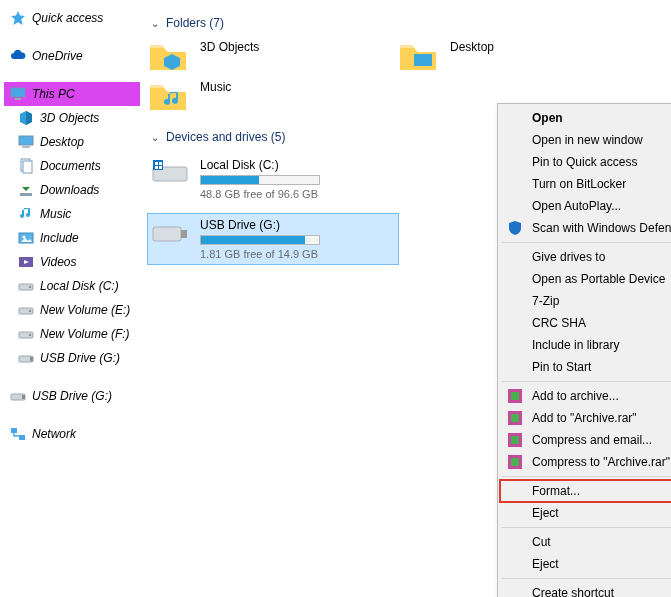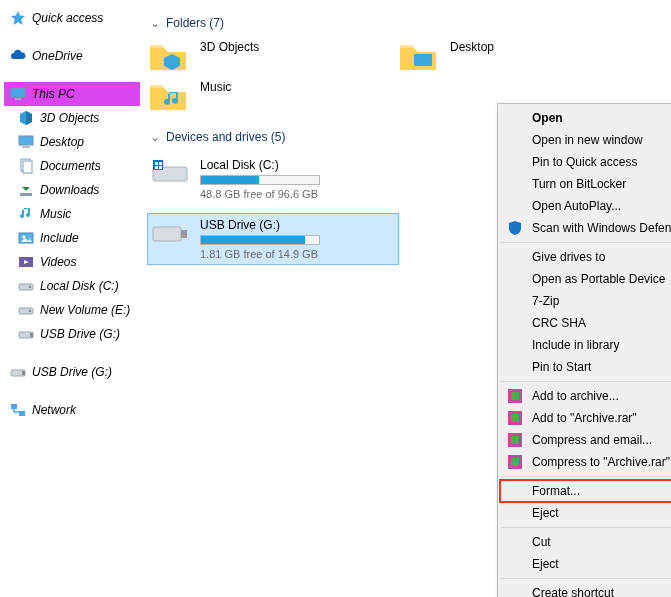--- a/index.html
+++ b/index.html
@@ -151,20 +151,29 @@
   <div class="nav-item">
     <span class="ic">
       <svg width="16" height="16" viewBox="0 0 16 16">
           <rect x="1" y="6" width="14" height="6" rx="1" fill="#cfd6db" stroke="#9aa9b4"></rect>
           <circle cx="12" cy="9" r="1" fill="#6f6f6f"></circle>
         </svg>
     </span>
     <span>New Volume (E:)</span>
   </div>
 
+  <div class="nav-item">
+    <span class="ic">
+      <svg width="16" height="16" viewBox="0 0 16 16">
+          <rect x="1" y="6" width="14" height="6" rx="1" fill="#cfd6db" stroke="#9aa9b4"></rect>
+          <circle cx="12" cy="9" r="1" fill="#6f6f6f"></circle>
+        </svg>
+    </span>
+    <span>New Volume (F:)</span>
+  </div>
 
   <div class="nav-item">
     <span class="ic">
       <svg width="16" height="16" viewBox="0 0 16 16">
           <rect x="1" y="6" width="14" height="6" rx="1" fill="#cfd6db" stroke="#9aa9b4"></rect>
           <rect x="12" y="7" width="3" height="4" fill="#8d8d8d"></rect>
         </svg>
     </span>
     <span>USB Drive (G:)</span>
   </div>

